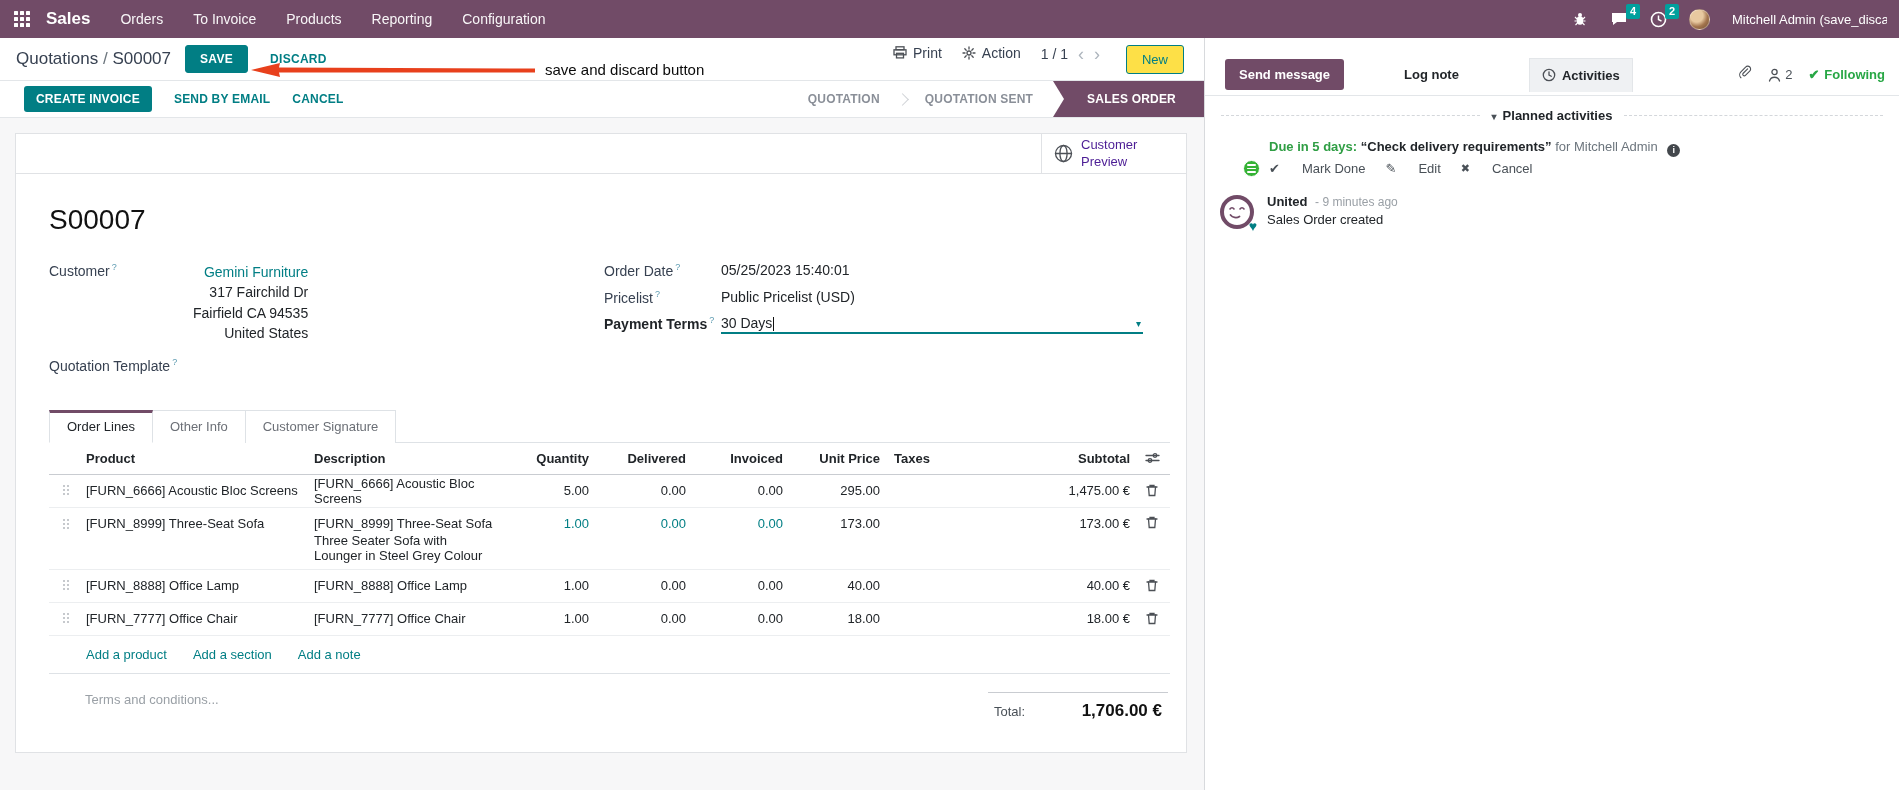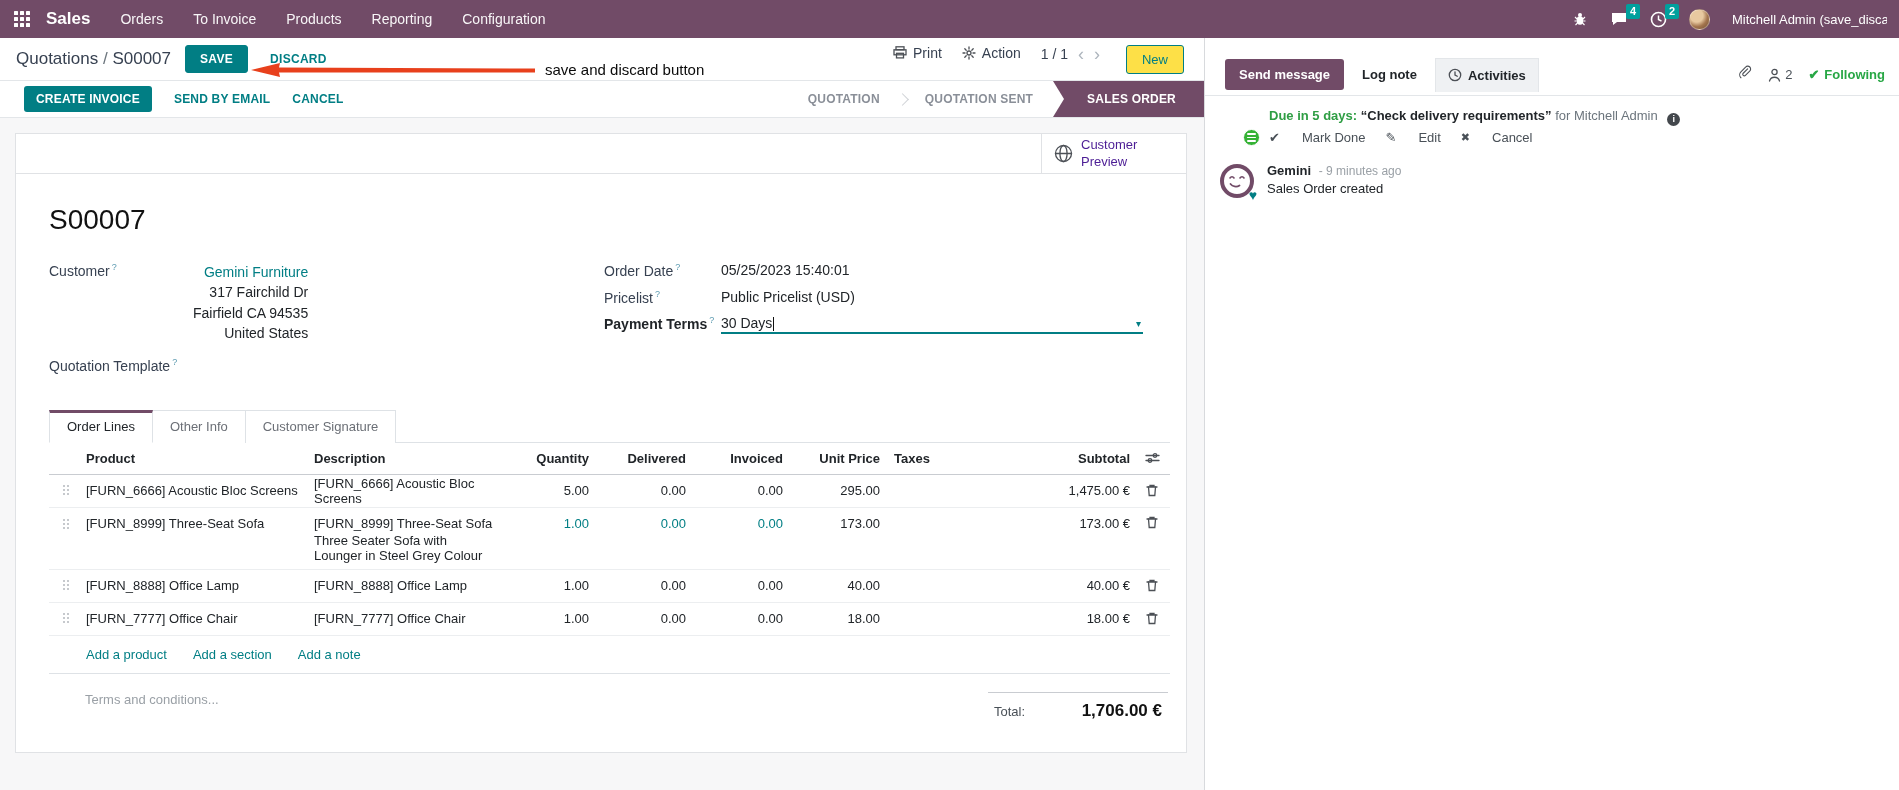--- a/index.html
+++ b/index.html
@@ -94,24 +94,24 @@
   .desc2 { color:#212529; padding-top:2px; padding-bottom:6px; }
   .trash { display:flex; justify-content:center; cursor:pointer; }
   .addlinks { display:flex; gap:26px; padding:11px 0 11px 37px; border-bottom:1px solid #dee2e6; font-size:13px; }
   .bottom-zone { display:flex; justify-content:space-between; padding:18px 2px 0 36px; }
   .terms-ph { color:#9aa0a6; font-size:13px; cursor:text; }
   .totals { width:180px; border-top:1px solid #c9ccd1; padding:8px 6px 0 6px; display:flex; justify-content:space-between; align-items:baseline; }
   .totals .tl { font-size:13px; color:#495057; }
   .totals .tv { font-size:17px; font-weight:bold; color:#111; }
 
   
-  .ch-top { height:58px; display:flex; align-items:center; padding:16px 14px 0 20px; border-bottom:1px solid #e3e6e9; }
+  .ch-top { height:58px; display:flex; align-items:center; padding:16px 14px 0 20px; border-bottom:1px solid #e3e6e9;gap:42px; }
   .btn-sendmsg { background:#714B67; color:#fff; border:none; font-size:13px; font-weight:bold; padding:8px 14px; border-radius:3px; cursor:pointer; }
   .btn-lognote { background:none; border:none; color:#212529; font-size:13px; font-weight:bold; margin-left:18px; cursor:pointer; }
-  .btn-activities { margin-left:18px; background:#eff1f3; border:1px solid #e3e6e9; border-bottom:none; color:#212529; font-size:13px; font-weight:bold; padding:9px 12px; display:flex; align-items:center; gap:6px; cursor:pointer; }
+  .btn-activities { margin-left:28px; background:#eff1f3; border:1px solid #e3e6e9; border-bottom:none; color:#212529; font-size:13px; font-weight:bold; padding:9px 12px; display:flex; align-items:center; gap:6px; cursor:pointer; }
   .ch-top-right { margin-left:auto; display:flex; align-items:center; gap:16px; }
   .foll-count { display:flex; align-items:center; gap:4px; color:#495057; font-size:13px; cursor:pointer; }
   .following { color:#28a745; font-size:13px; font-weight:bold; display:flex; align-items:center; gap:5px; white-space:nowrap; cursor:pointer; }
   .icon-check::before { content:"✔"; }
   .divider { display:flex; align-items:center; gap:12px; margin:12px 16px 4px 16px; color:#212529; font-size:13px; }
   .divider::before, .divider::after { content:""; flex:1; border-top:1px dashed #d4d7db; }
   .divider.solid::before, .divider.solid::after { border-top:1px solid #e3e6e9; }
   .divider .cap { font-weight:bold; }
   .divider .caret::before { content:"▾"; font-size:10px; color:#495057; margin-right:6px; }
   .act-item { display:flex; gap:12px; padding:10px 20px 6px 14px; }
@@ -440,20 +440,23 @@
               </svg>
             <span>2</span>
           </span>
           <span class="following">
             <span class="icon-check"></span>
             <span>Following</span>
           </span>
         </div>
       </div>
 
+      <div class="divider">
+        <span class="cap"><span class="caret"></span><span>Planned activities</span></span>
+      </div>
 
       <div class="act-item">
         <span class="act-avatar">
           <span class="photo"></span>
           <span class="act-badge">
               <i></i>
               <i></i>
               <i></i>
             </span>
         </span>
@@ -486,21 +489,21 @@
         <span class="bot-avatar">
           <svg width="36" height="36" viewBox="0 0 36 36">
               <circle cx="18" cy="18" r="15" fill="#fff" stroke="#714B67" stroke-width="4"></circle>
               <path d="M11 15c1-1.6 3-1.6 4 0M21 15c1-1.6 3-1.6 4 0" stroke="#714B67" stroke-width="1.6" fill="none" stroke-linecap="round"></path>
               <path d="M11.5 21c2 2.6 6 3.4 9 1.5" stroke="#714B67" stroke-width="1.8" fill="none" stroke-linecap="round"></path>
             </svg>
           <span class="bot-heart"></span>
         </span>
         <span>
           <div class="msg-head">
-            <span class="msg-author">Gemini</span>
+            <span class="msg-author">United</span>
             <span class="msg-time">- 9 minutes ago</span>
           </div>
           <div class="msg-body">Sales Order created</div>
         </span>
       </div>
     </div>
   </div>
 </div>
 
 </body></html>

